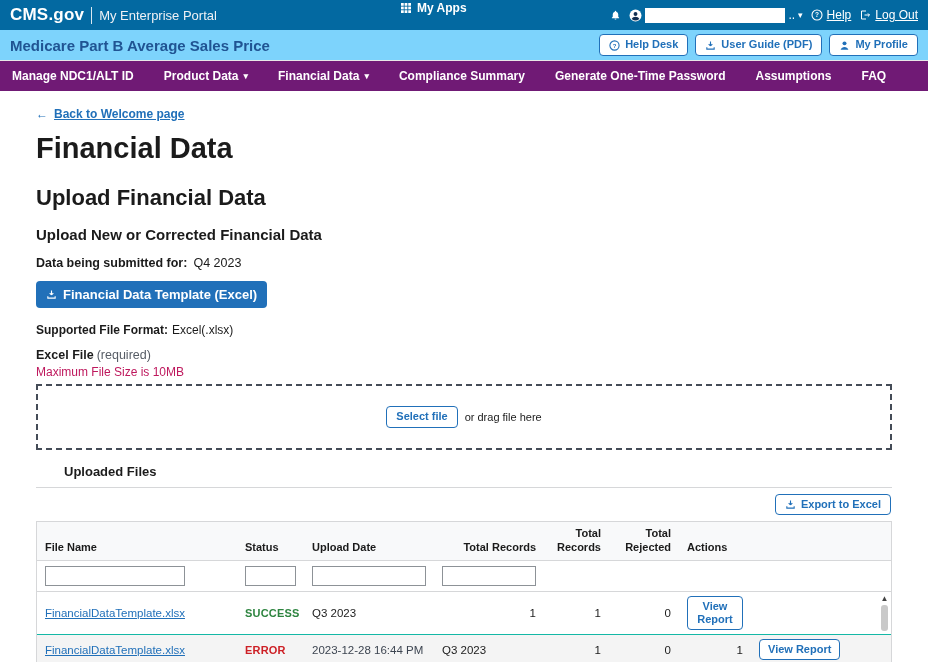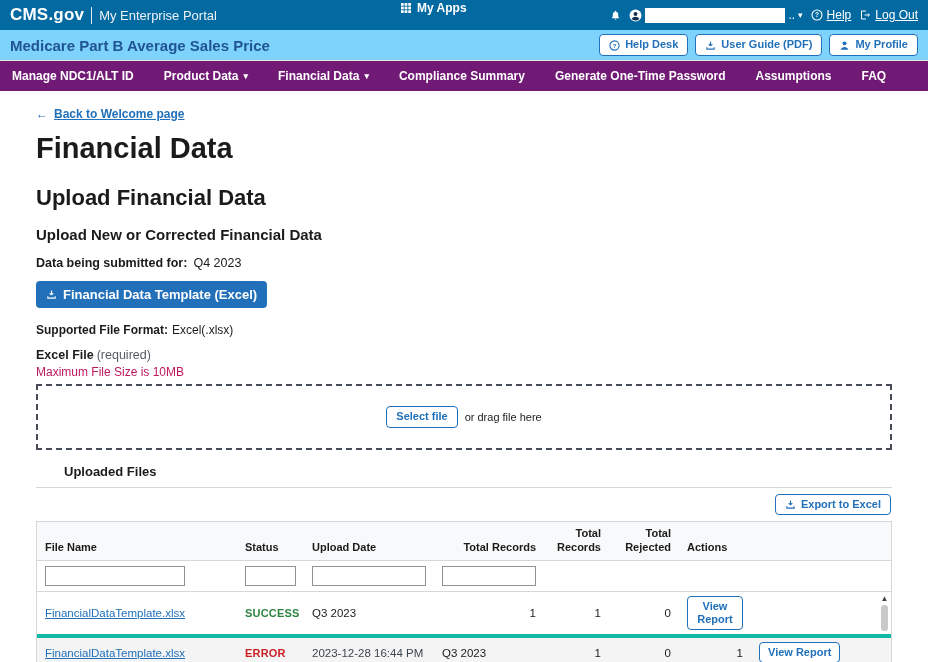--- a/index.html
+++ b/index.html
@@ -64,21 +64,21 @@
   .thead { background:#f8f9fa; border-bottom:1px solid #d6d7d9; align-items:end; min-height:36px; }
   .th { padding:5px 8px; font-weight:bold; font-size:11px; line-height:1.25; }
   .num { text-align:right; }
   .frow { border-bottom:1px solid #d6d7d9; }
   .fcell { padding:5px 8px; }
   .filter-input { border:1px solid #8d9297; height:20px; width:100%; font-size:11px; padding:0 4px; background:#fff; }
   .fi-file { max-width:140px; }
   .fi-date { max-width:115px; }
   .fi-period { max-width:100px; }
   .rows-wrap { position:relative; }
-  .drow { min-height:24px; border-bottom:4px solid #14b8a6; }
+  .drow { min-height:24px; border-bottom:1px solid #14b8a6; }
   .drow:nth-child(even) { background:#f4f4f4; }
   .drow:last-of-type { border-bottom:none; }
   .td { padding:4px 8px; }
   .file-link { color:#2170b9; text-decoration:underline; }
   .status { font-weight:bold; font-size:11px; letter-spacing:.2px; }
   .st-ok { color:#2e8540; }
   .st-err { color:#cd2026; }
   .date-cell { color:#3d4551; }
   .btn-outline.small { padding:3px 8px; }
   .vscroll { position:absolute; top:2px; right:1px; bottom:2px; width:11px; display:flex; flex-direction:column; align-items:center; }

